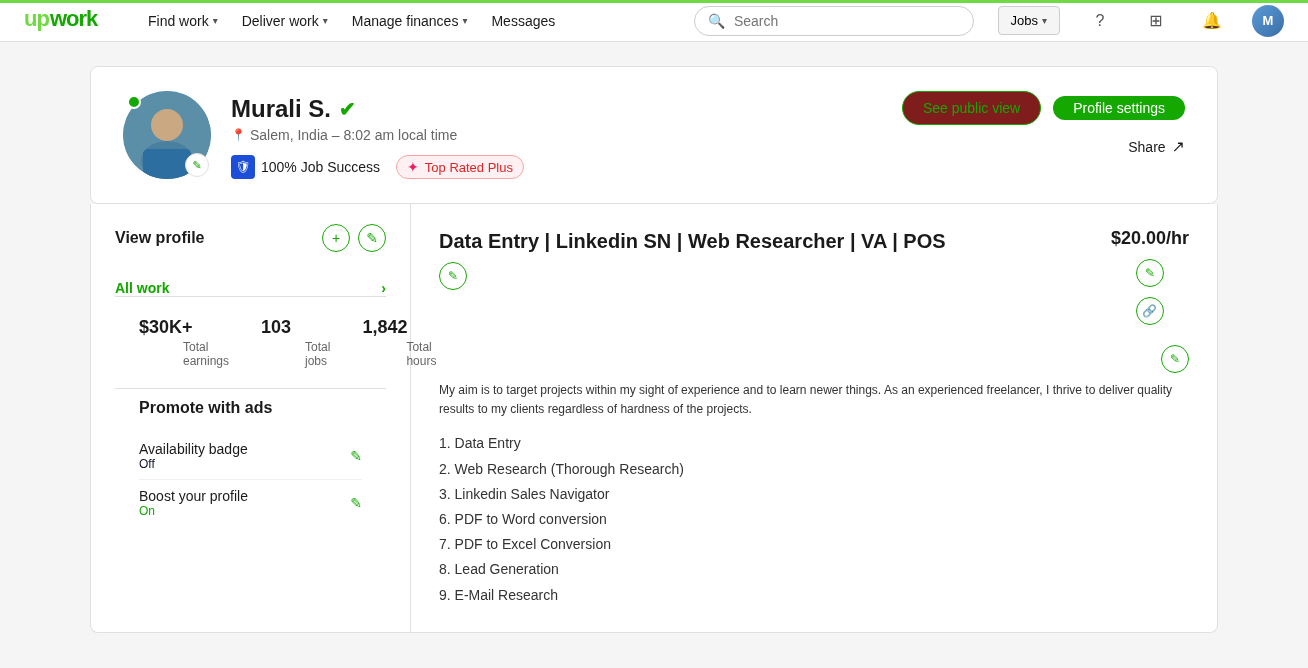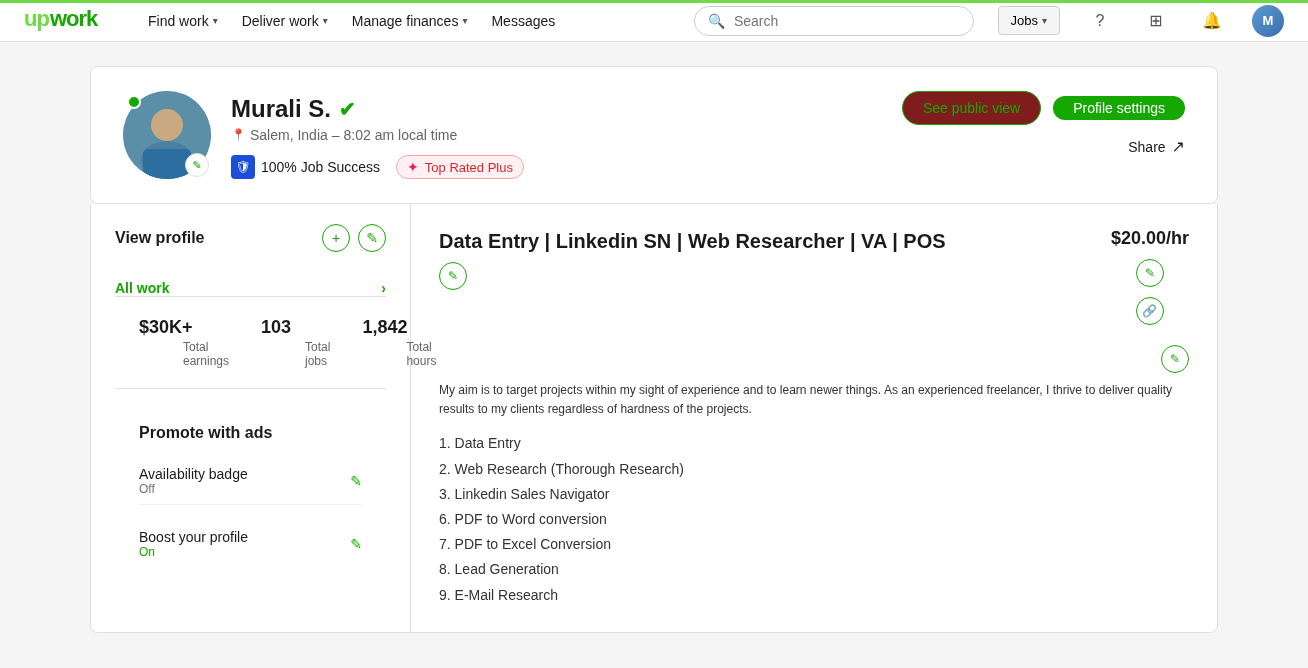--- a/index.html
+++ b/index.html
@@ -309,39 +309,39 @@
       padding: 20px 24px;
       gap: 32px;
     }
     .stat-item {}
     .stat-value { font-size: 18px; font-weight: 700; color: #1a1a1a; }
     .stat-label { font-size: 12px; color: #666; margin-top: 2px; margin-left: 44px; }
 
     
     .promote-section {
       border-top: 1px solid #e0e0e0;
-      padding: 35px 24px;
+      padding: 10px 24px;
     }
     .promote-title {
       font-size: 16px;
       font-weight: 600;
       color: #1a1a1a;
       margin-bottom: 16px;
     }
     .promote-item {
       display: flex;
       align-items: center;
       justify-content: space-between;
       padding: 8px 0;
       border-bottom: 1px solid #f0f0f0;
     }
-    .promote-item:last-child { border-bottom: none; margin-top: 16px; }
+    .promote-item:last-child { border-bottom: none; }
     .promote-item-left {}
     .promote-item-name { font-size: 14px; font-weight: 500; color: #1a1a1a; }
-    .promote-item-status { font-size: 12px; color: #737373; }
+    .promote-item-status { font-size: 12px; color: #0f172a; }
     .promote-item-status.on { color: #14a800; }
     .edit-icon-green {
       color: #14a800;
       font-size: 14px;
       cursor: pointer;
     }
 
     
     .main-content {
       padding: 24px 28px;

